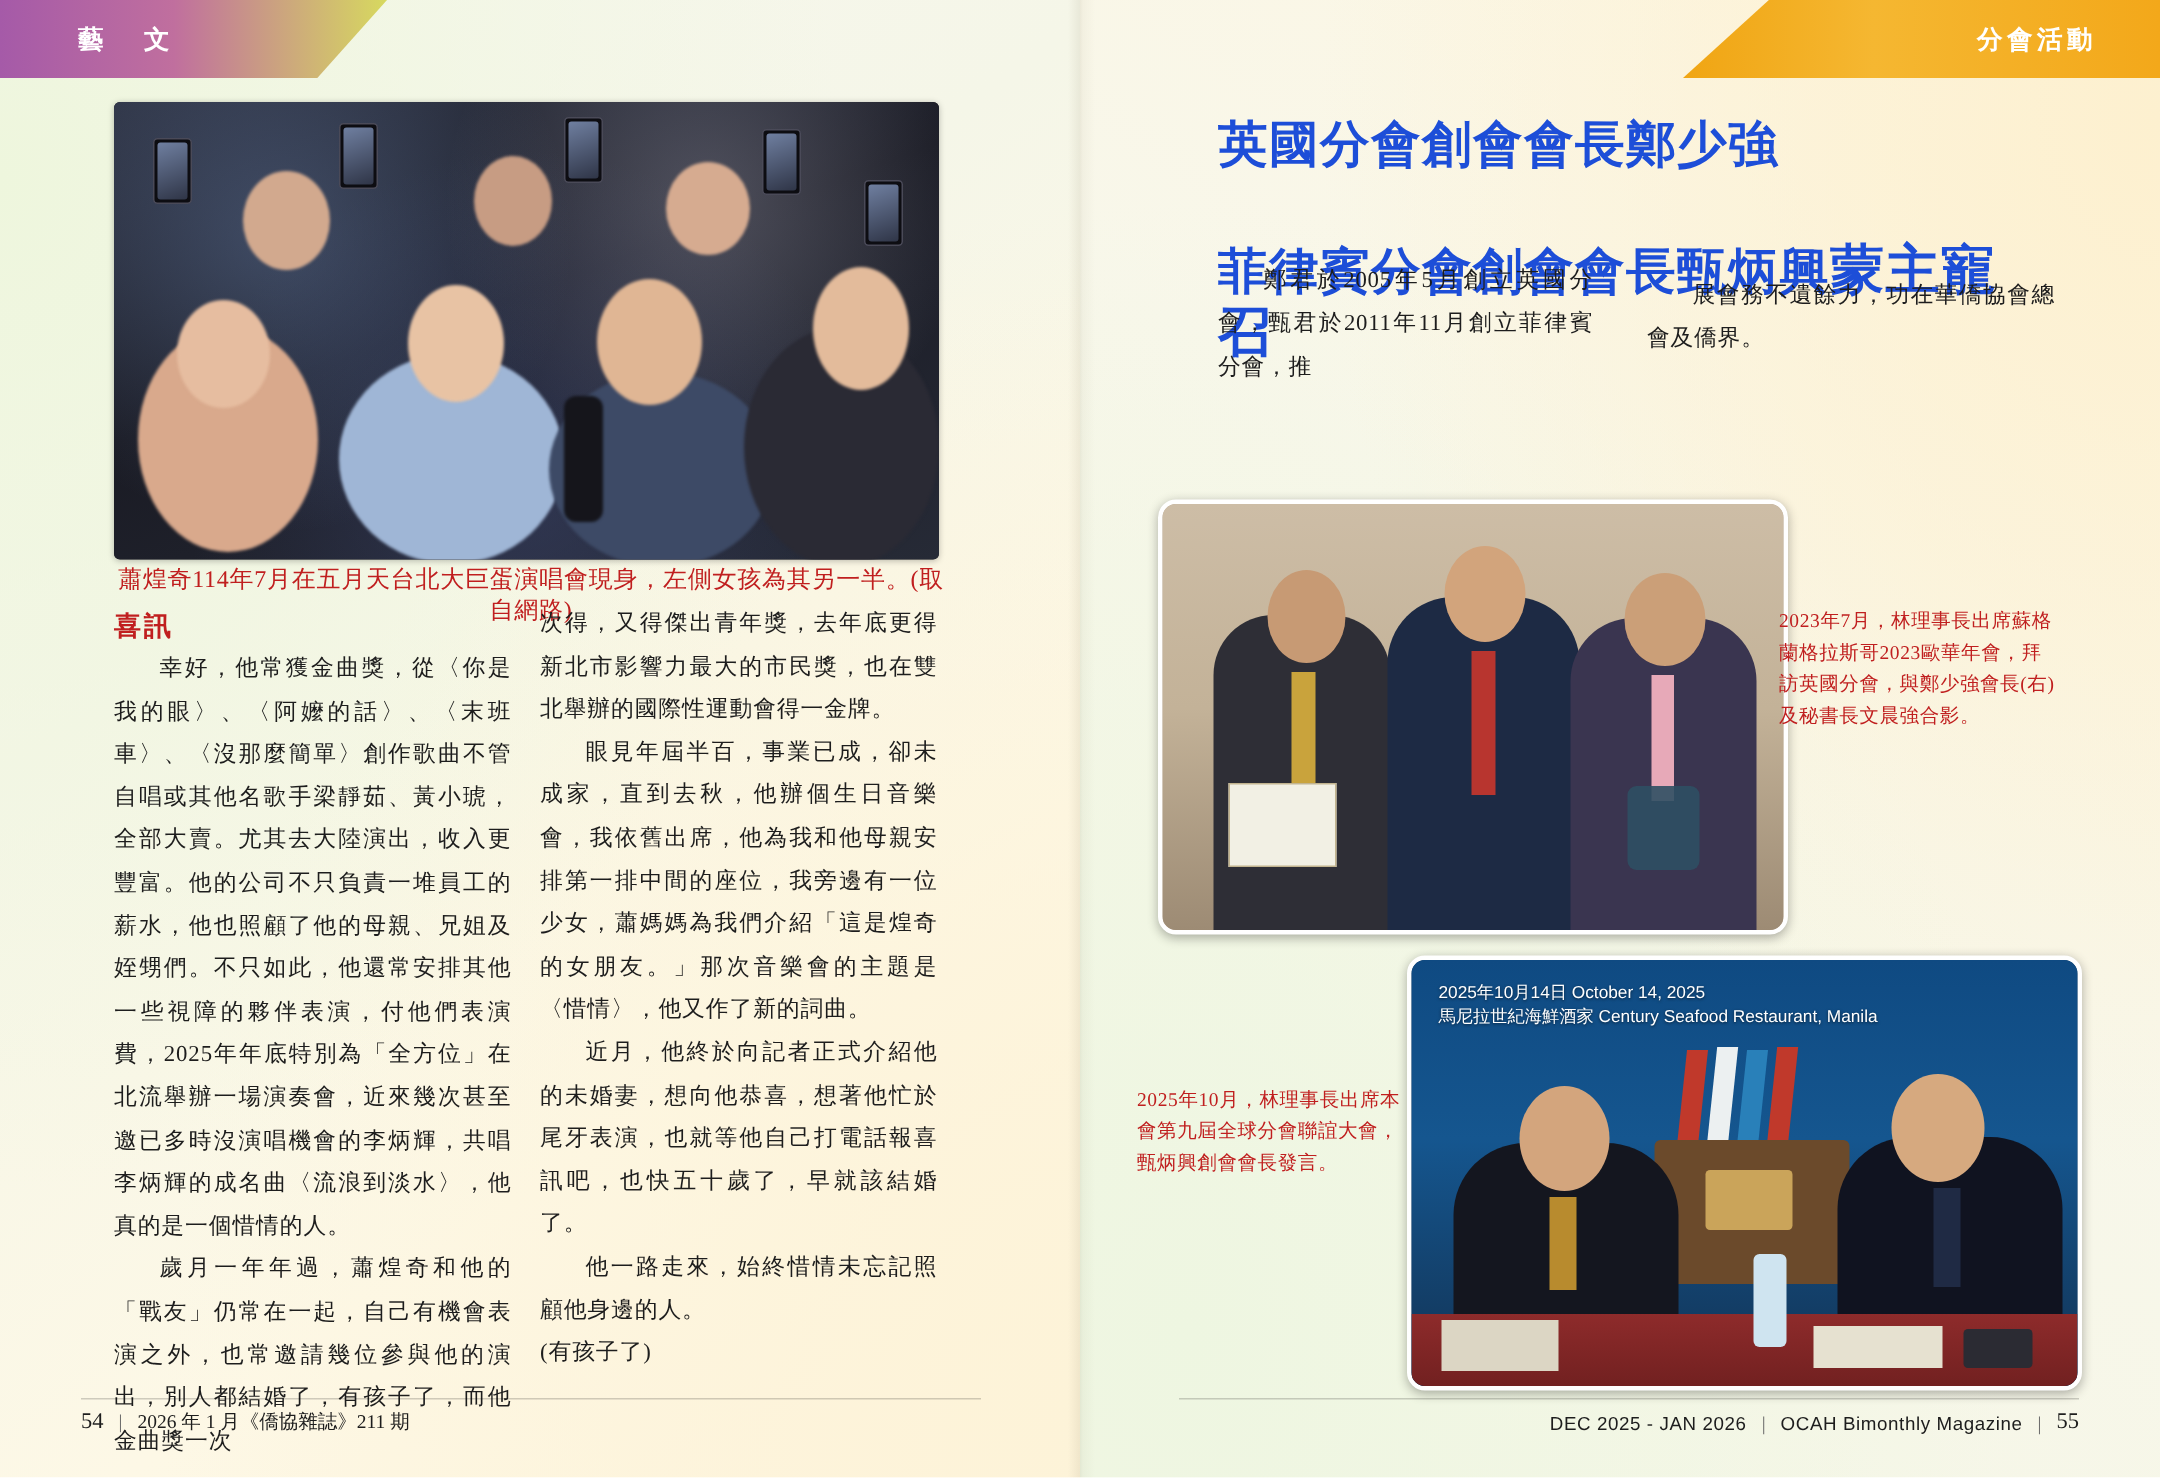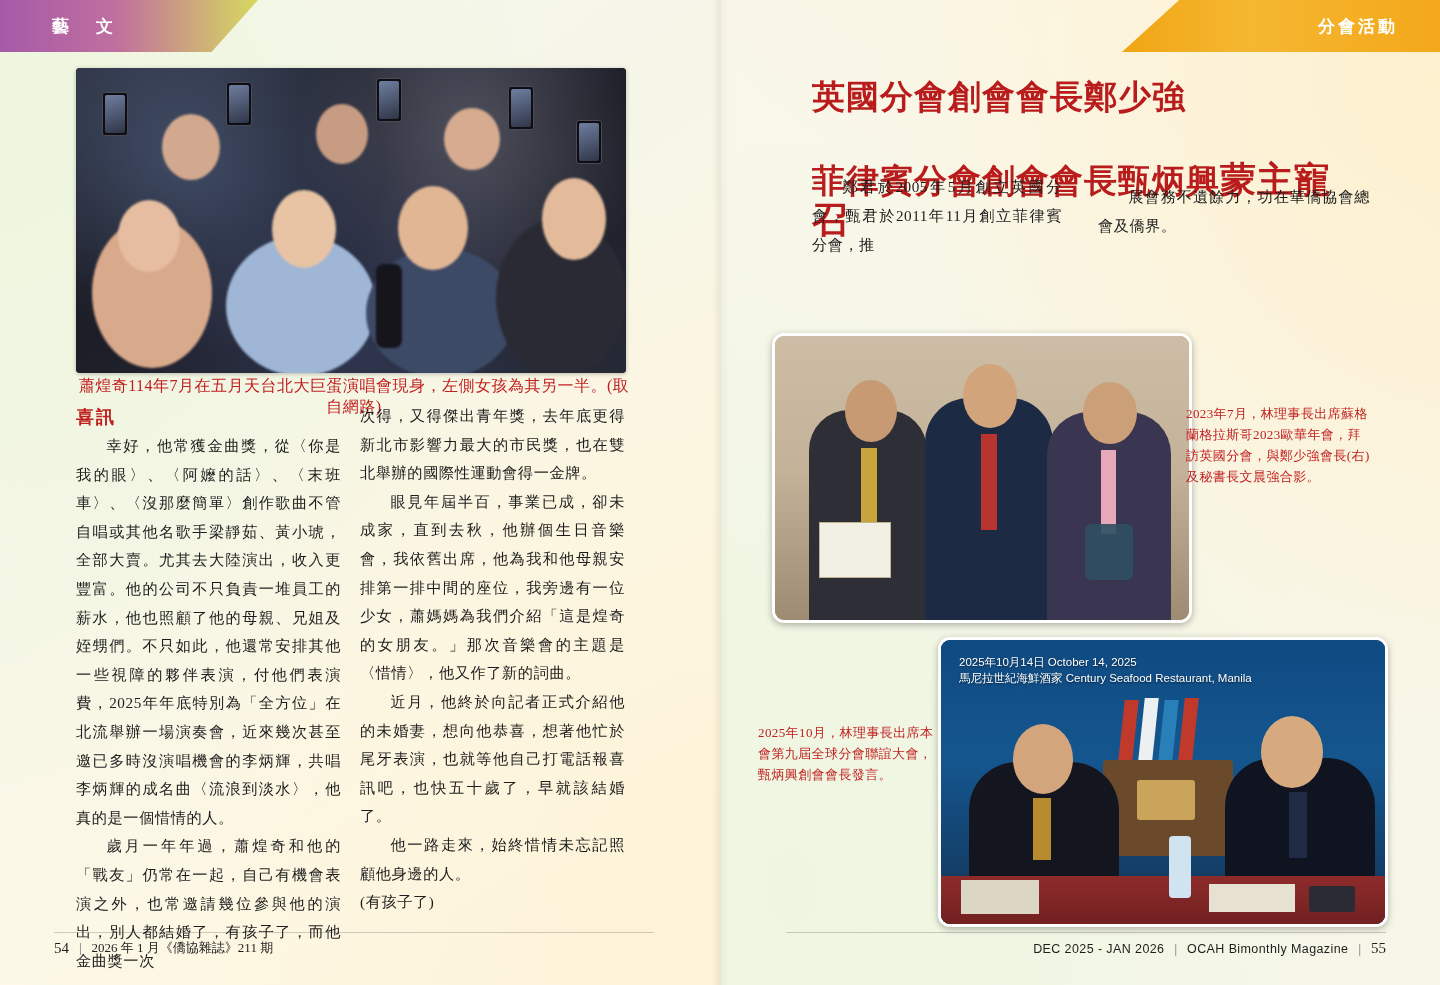--- a/index.html
+++ b/index.html
@@ -99,21 +99,21 @@
     letter-spacing:0.6px;
   }
   .col p { margin:0; }
   .col p.ind { text-indent:2em; }
   .col-1 { left:76px; }
   .col-2 { left:360px; top:402px; }
 
   
   .headline {
     position:absolute; left:812px; top:78px; width:520px;
-    color:#b91c1c; font-weight:bold;
+    color:#1d4ed8; font-weight:bold;
     font-family:"Liberation Serif", serif;
   }
   .headline .l1 { font-size:30px; letter-spacing:1px; line-height:38px; }
   .headline .l2 { font-size:30px; letter-spacing:1px; line-height:38px;margin-top:44px; }
   .headline .zh-big { font-size:33px; }
   .r-col {
     position:absolute; width:250px;
     font-size:15.2px; line-height:29px; color:#1d1d1d;
     text-align:justify; text-justify:inter-ideograph; letter-spacing:0.5px;
   }

